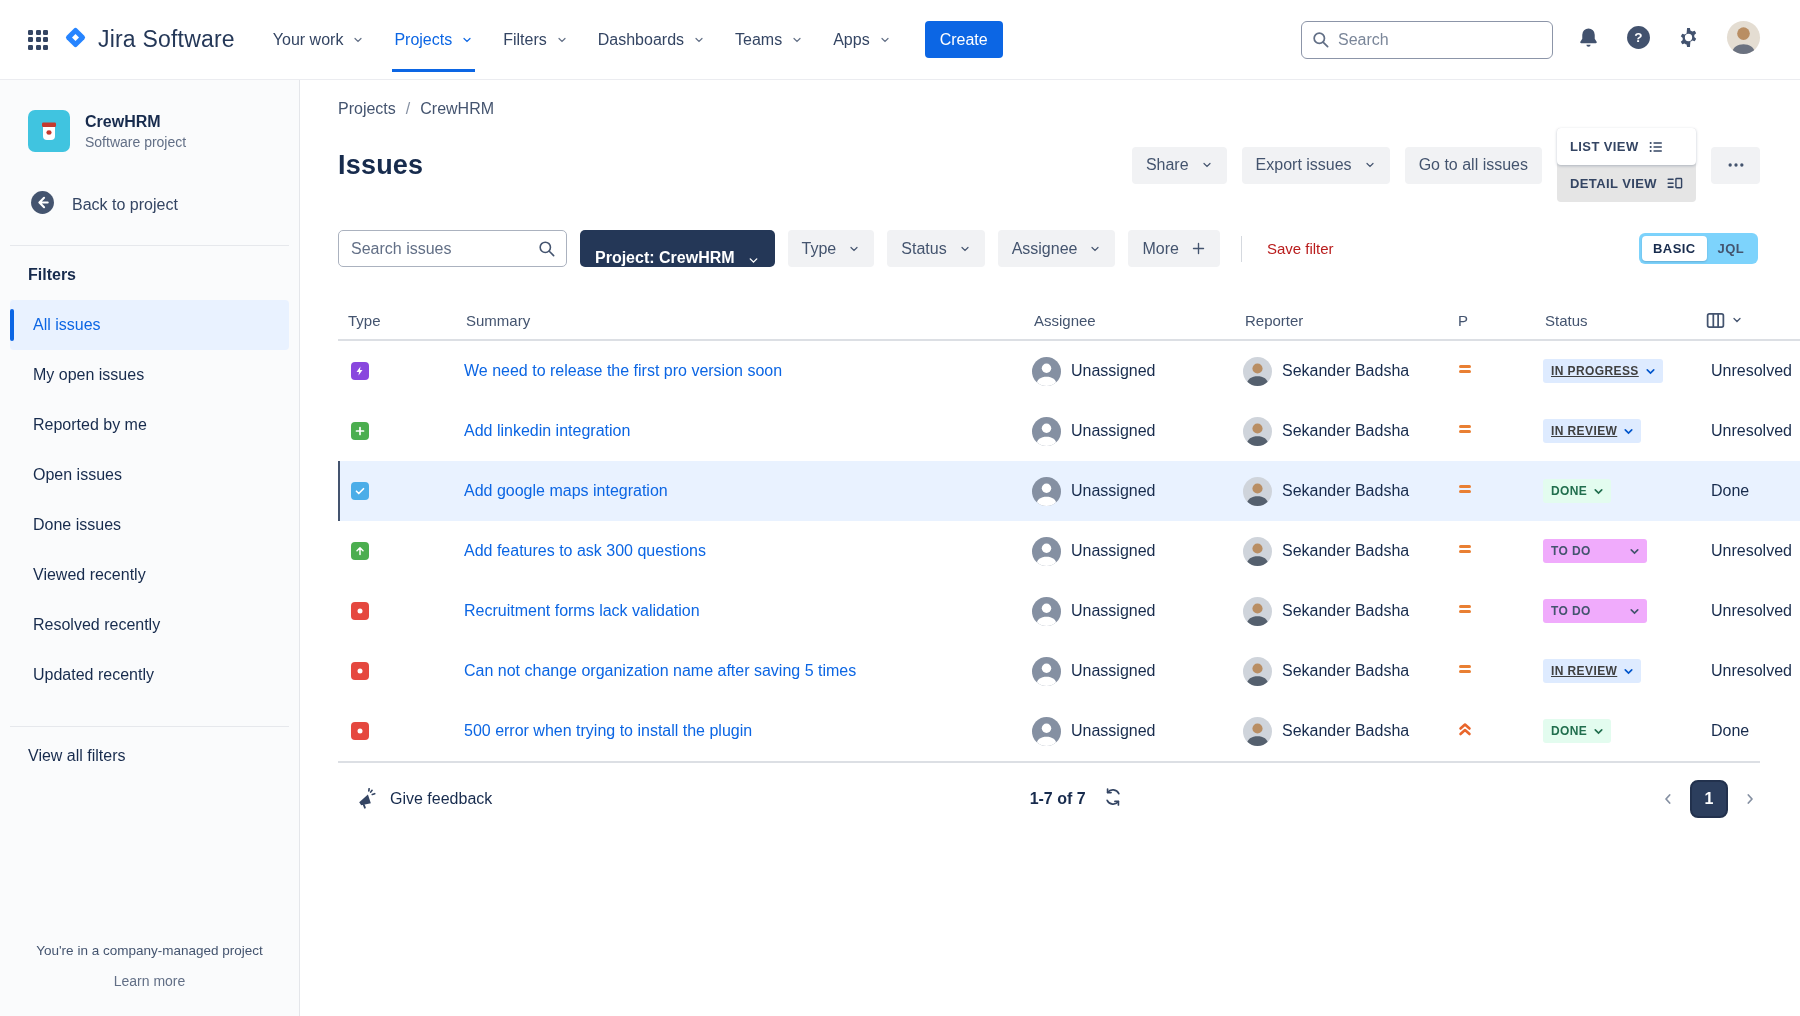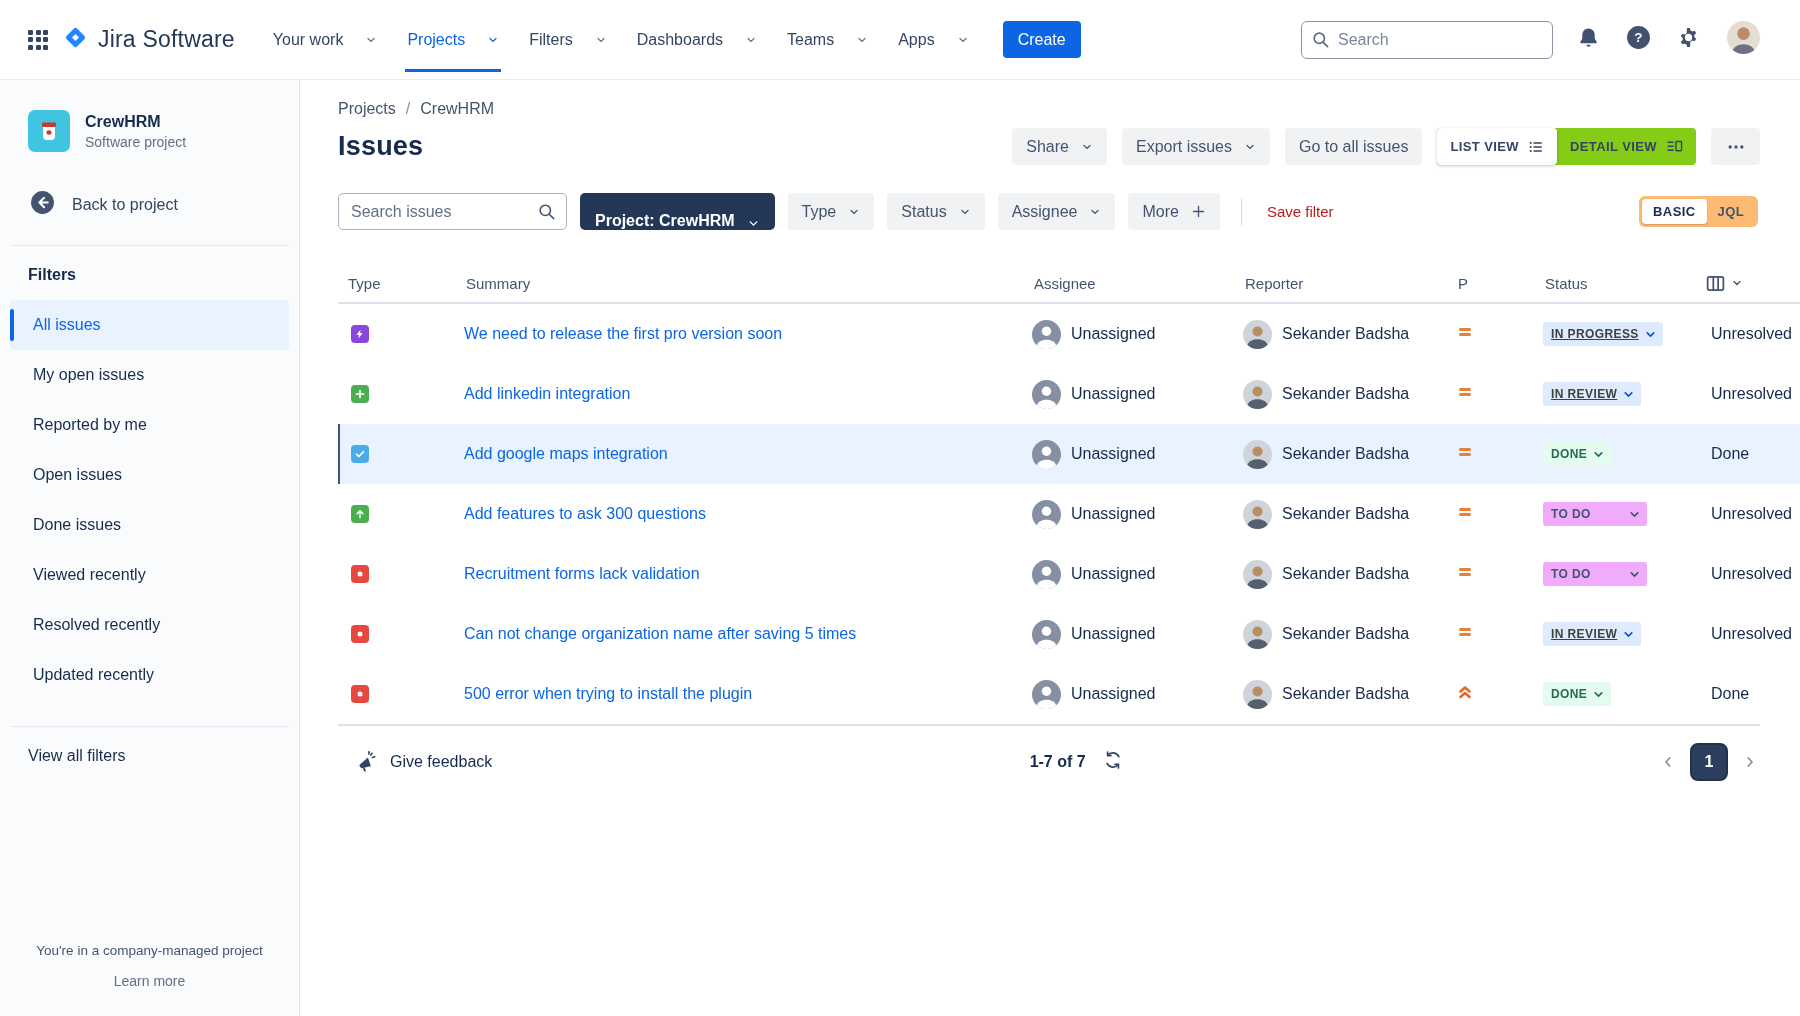--- a/index.html
+++ b/index.html
@@ -10,21 +10,21 @@
   .clickable { cursor:pointer; }
 
   
   .navbar { height:80px; display:flex; align-items:center; padding:0 39px 0 28px;
     border-bottom:1px solid #EBECF0; background:#fff; position:relative; z-index:5; }
   .appgrid { display:grid; grid-template-columns:repeat(3,5px); grid-template-rows:repeat(3,5px);
     gap:2.5px; margin-right:14px; cursor:pointer; }
   .appgrid i { background:#344563; border-radius:1.2px; }
   .brand { display:flex; align-items:center; gap:9px; margin-right:36px; cursor:pointer; }
   .brand-name { font-size:23px; font-weight:500; color:#253858; letter-spacing:.2px; }
-  .nav-item { height:64px; display:flex; align-items:center; gap:22px; font-size:16px;
+  .nav-item { height:64px; display:flex; align-items:center; gap:9px; font-size:16px;
     color:#344563; font-weight:500; padding:0 2px; margin-right:26px;
     border-top:3px solid transparent; border-bottom:3px solid transparent; cursor:pointer; }
   .nav-item.active { color:#0C66E4; border-bottom-color:#0C66E4; }
   .btn-create { height:37px; padding:0 15px; background:#0C66E4; color:#fff; font-size:16px;
     font-weight:500; border-radius:4px; margin-left:6px; }
   .nav-spacer { flex:1; }
   .nav-search { position:relative; width:252px; }
   .nav-search input { width:252px; height:38px; border:1.5px solid #8C95A8; border-radius:6px;
     padding:0 10px 0 36px; font-size:16px; color:#172B4D; background:#fff; }
   .nav-search input::placeholder { color:#7A8699; }
@@ -58,39 +58,39 @@
   .main { position:absolute; top:64px; left:300px; right:0; bottom:0; background:#fff;
     padding-left:38px; overflow:hidden; }
   .breadcrumb { margin-top:36px; font-size:16px; color:#44546F; display:flex; gap:10px; align-items:center; }
   .breadcrumb a { color:#44546F; text-decoration:none; cursor:pointer; }
   .bc-sep { color:#8590A2; }
   .title-row { display:flex; align-items:center; margin-top:10px; margin-right:40px;gap:28px; }
   .page-title { font-size:27px; font-weight:600; color:#172B4D; letter-spacing:.2px; }
   .title-actions { margin-left:auto; display:flex; align-items:center; gap:15px; }
   .btn-subtle { height:37px; padding:0 14px; background:#F1F2F4; color:#44546E; font-size:16px;
     border-radius:4px; display:inline-flex; align-items:center; gap:12px; }
-  .view-group { display:flex; background:#84cc16; border-radius:4px; }
+  .view-group { display:flex; background:#e5e5e5; border-radius:4px;flex-direction:column; }
   .vg-item { height:37px; padding:0 13px; display:flex; align-items:center; gap:9px;
     font-size:13px; font-weight:700; letter-spacing:.4px; color:#344563; border-radius:4px; cursor:pointer; }
   .vg-item.active { background:#fff; box-shadow:0 1px 3px rgba(9,30,66,.25); }
   .btn-dots { width:49px; height:37px; background:#F1F2F4; border-radius:4px; display:flex;
     align-items:center; justify-content:center; }
 
   
   .filter-row { display:flex; align-items:center; margin-top:28px; margin-right:42px; gap:13px; }
   .issue-search { position:relative; width:229px; flex:none; }
   .issue-search input { width:229px; height:37px; border:1.5px solid #ABB2BF; border-radius:5px;
     padding:0 36px 0 12px; font-size:16px; color:#172B4D; }
   .issue-search input::placeholder { color:#626F86; }
   .issue-search .mag { position:absolute; right:11px; top:9px; }
   .btn-project { height:37px; padding:0 15px; background:#243757; color:#fff; font-size:16px;
     font-weight:600; border-radius:5px; display:inline-flex; align-items:flex-end; gap:12px; }
   .vdiv { width:1px; height:26px; background:#D5D9DF; margin:0 8px; }
   .save-filter { font-size:15px; color:#b91c1c; padding:0 4px; }
-  .basic-jql { margin-left:auto; background:#fdba74; border-radius:6px; padding:3px; display:flex; }
+  .basic-jql { margin-left:auto; background:#7dd3fc; border-radius:6px; padding:3px; display:flex; }
   .bj-item { padding:5px 11px; font-size:13px; font-weight:700; letter-spacing:.4px; color:#44546E;
     border-radius:4px; cursor:pointer; }
   .bj-item.active { background:#fff; color:#172B4D; box-shadow:0 1px 2px rgba(9,30,66,.2); }
 
   
   .tbl { margin-top:34px; width:1485px; }
   .tgrid { display:grid; grid-template-columns:126px 568px 211px 213px 87px 160px 120px; align-items:center; }
   .thead { height:40px; border-bottom:2px solid #DCDFE4; font-size:15px; font-weight:500; color:#44546F; }
   .thead .hc { padding-left:2px; }
   .thead .hc-type { padding-left:10px; }

